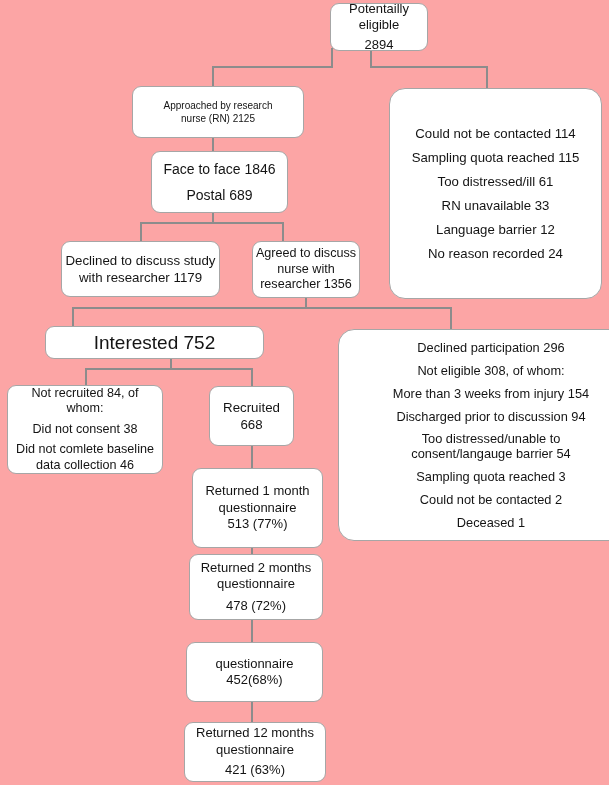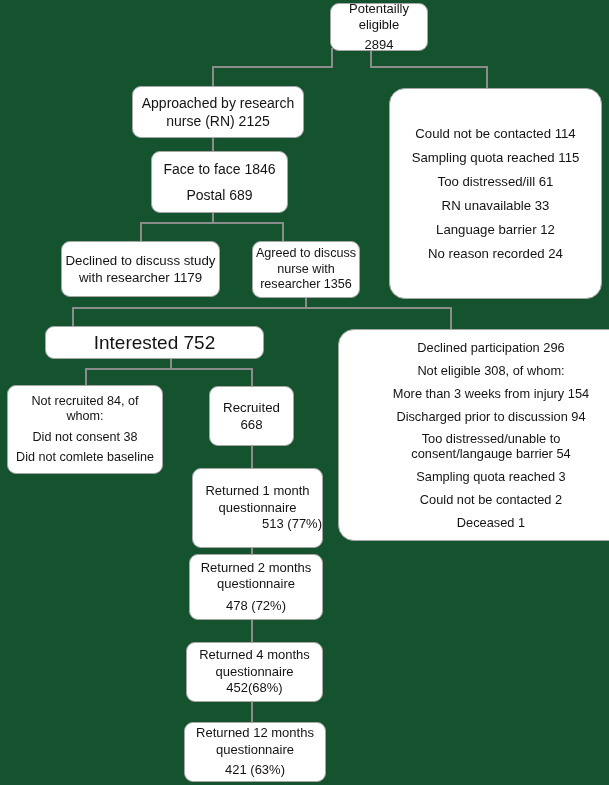--- a/index.html
+++ b/index.html
@@ -9,21 +9,21 @@
     background: #ffffff;
   }
   body {
     font-family: "Liberation Sans", sans-serif;
     color: #111111;
   }
   #canvas {
     position: relative;
     width: 609px;
     height: 785px;
-    background: #14532d;
+    background: #fca5a5;
     overflow: hidden;
   }
   
   .node {
     position: absolute;
     box-sizing: border-box;
     border: 1.3px solid #a6a6a6;
     border-radius: 9px;
     background: #ffffff;
     display: flex;
@@ -106,21 +106,21 @@
   <div class="conn v" style="left:251px; top:532px; height:22px;"></div>
   <div class="conn v" style="left:251px; top:620px; height:22px;"></div>
   <div class="conn v" style="left:251px; top:702px; height:20px;"></div>
 
   <div class="node" style="left:330px; top:3px; width:98px; height:48px; font-size:13px; line-height:1.26;">
     <span class="line">Potentailly</span>
     <span class="line">eligible</span>
     <span class="line" style="margin-top:3px;">2894</span>
   </div>
 
-  <div class="node" style="left:132px; top:86px; width:172px; height:52px; font-size:14px; line-height:1.32;">
+  <div class="node" style="left:132px; top:86px; width:172px; height:52px; font-size:10px; line-height:1.32;">
     <span class="line">Approached by research</span>
     <span class="line">nurse (RN) 2125</span>
   </div>
 
   <div class="node" style="left:151px; top:151px; width:137px; height:62px; font-size:14px; line-height:1.3;">
     <span class="line">Face to face 1846</span>
     <span class="line" style="margin-top:7px;">Postal 689</span>
   </div>
 
   <div class="node" style="left:61px; top:241px; width:159px; height:56px; font-size:13.3px; line-height:1.3;">
@@ -136,41 +136,41 @@
 
   <div class="node" style="left:45px; top:326px; width:219px; height:33px; font-size:19px;">
     <span class="line">Interested 752</span>
   </div>
 
   <div class="node" style="left:7px; top:385px; width:156px; height:89px; font-size:12.6px; line-height:1.22;">
     <span class="line">Not recruited 84, of</span>
     <span class="line">whom:</span>
     <span class="line" style="margin-top:5px;">Did not consent 38</span>
     <span class="line" style="margin-top:5px;">Did not comlete baseline</span>
+    <span class="line">data collection 46</span>
   </div>
 
   <div class="node" style="left:209px; top:386px; width:85px; height:60px; font-size:13.3px; line-height:1.3;">
     <span class="line">Recruited</span>
     <span class="line">668</span>
   </div>
 
   <div class="node" style="left:192px; top:468px; width:131px; height:80px; font-size:13px; line-height:1.26;">
     <span class="line">Returned 1 month</span>
     <span class="line">questionnaire</span>
-    <span class="line" style="text-align:right;">513 (77%)</span>
+    <span class="line" style="">513 (77%)</span>
   </div>
 
   <div class="node" style="left:189px; top:554px; width:134px; height:66px; font-size:13px; line-height:1.26;">
     <span class="line">Returned 2 months</span>
     <span class="line">questionnaire</span>
     <span class="line" style="margin-top:5px;">478 (72%)</span>
   </div>
 
   <div class="node" style="left:186px; top:642px; width:137px; height:60px; font-size:13px; line-height:1.26;">
-    <span class="line">Returned 4 months</span>
     <span class="line">questionnaire</span>
     <span class="line">452(68%)</span>
   </div>
 
   <div class="node" style="left:184px; top:722px; width:142px; height:60px; font-size:13px; line-height:1.26;">
     <span class="line">Returned 12 months</span>
     <span class="line">questionnaire</span>
     <span class="line" style="margin-top:4px;">421 (63%)</span>
   </div>
 

